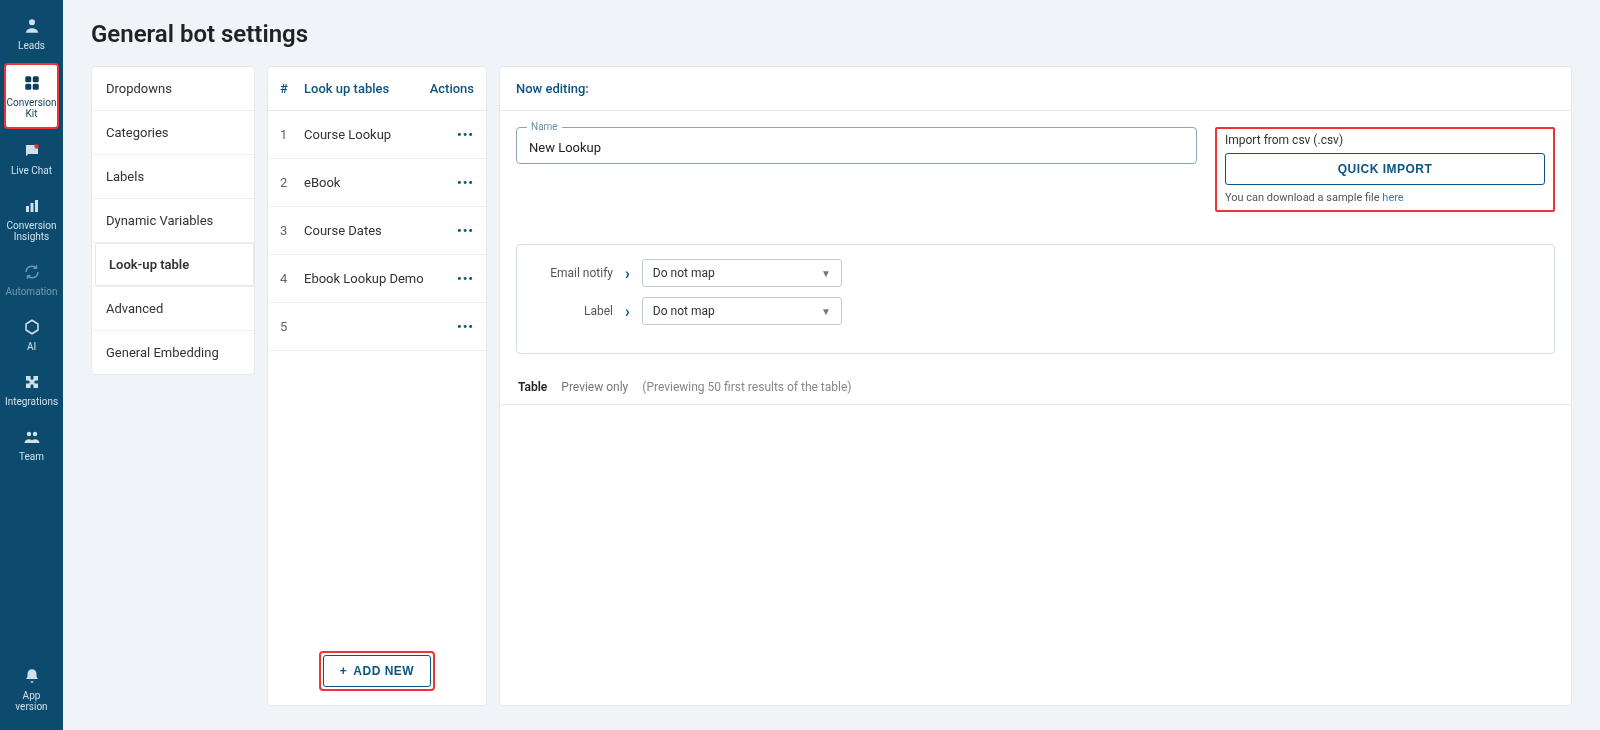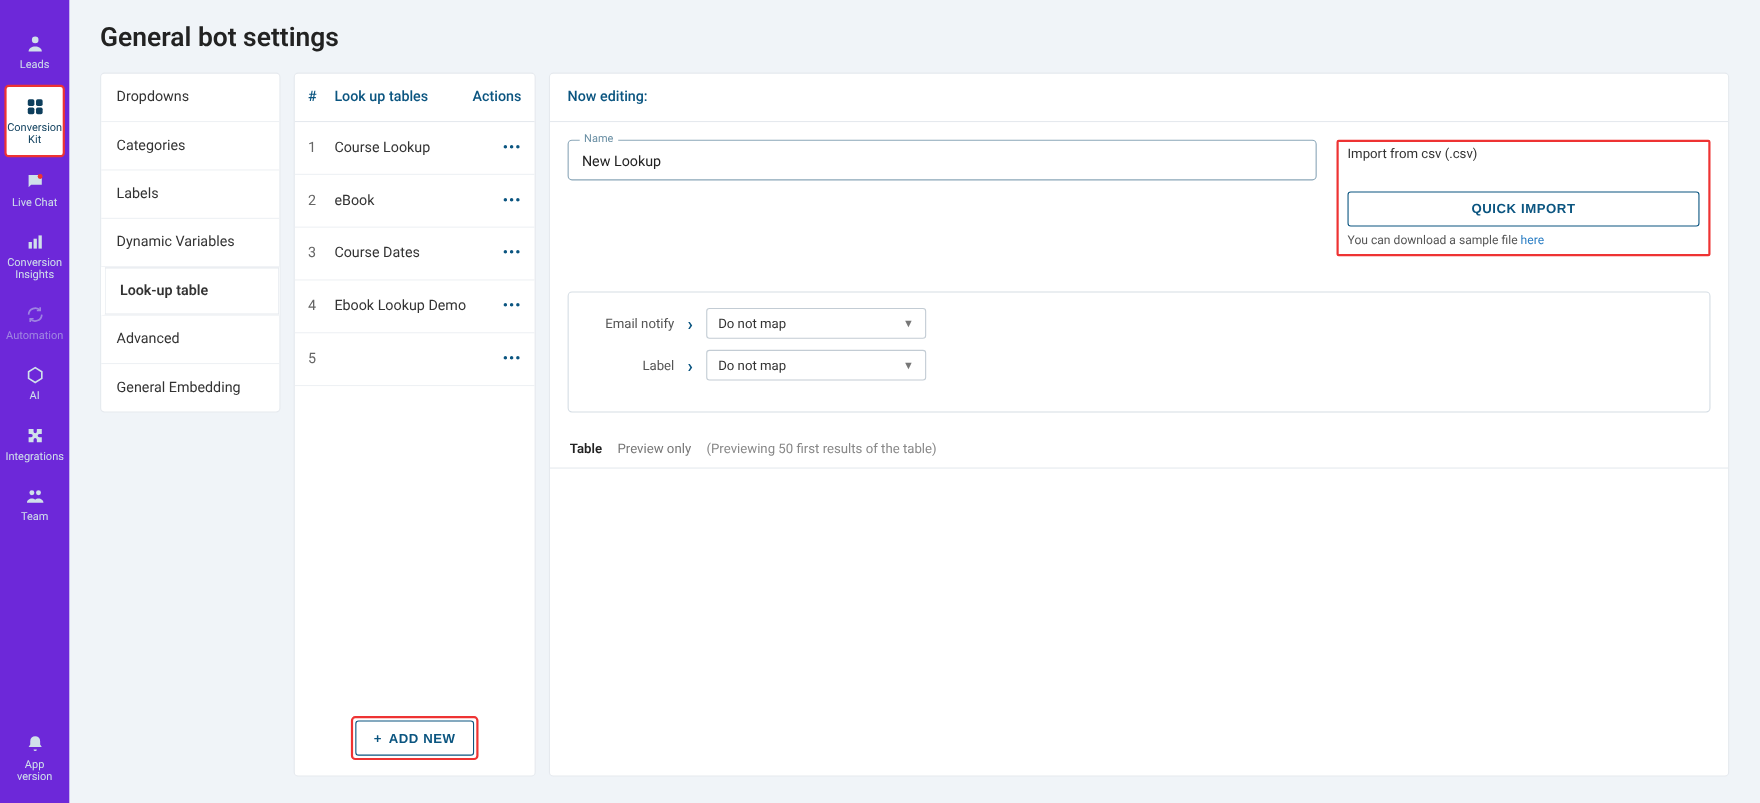--- a/index.html
+++ b/index.html
@@ -1,19 +1,19 @@
 <!DOCTYPE html>
 <html><head>
 <meta charset="utf-8">
 <style>
 * { box-sizing: border-box; margin: 0; padding: 0; }
 body { font-family: -apple-system, BlinkMacSystemFont, 'Segoe UI', Roboto, Arial, sans-serif; background: #f0f4f8; width: 1600px; height: 730px; overflow: hidden; display: flex; }
 
 
-.nav-sidebar { width: 63px; background: #6d28d9; display: flex; flex-direction: column; align-items: center; padding-top: 22px; height: 730px; position: relative; }
+.nav-sidebar { width: 63px; background: #0c4a6e; display: flex; flex-direction: column; align-items: center; padding-top: 8px; height: 730px; position: relative; }
 .nav-item { width: 55px; display: flex; flex-direction: column; align-items: center; justify-content: center; color: #d0e0ea; font-size: 10px; text-align: center; padding: 8px 2px; cursor: pointer; margin-bottom: 4px; border-radius: 4px; }
 .nav-item.active { background: #fff; color: #0d3e5c; border: 2px solid #e33; }
 .nav-item.dim { opacity: 0.5; }
 .nav-item .icon { font-size: 18px; margin-bottom: 4px; display: flex; align-items: center; justify-content: center; height: 20px; }
 .nav-bottom { margin-top: auto; margin-bottom: 10px; }
 
 
 .main { flex: 1; padding: 20px 28px 0 28px; display: flex; flex-direction: column; height: 624px; }
 .page-title { font-size: 24px; font-weight: 600; color: #222; margin-bottom: 18px; }
 
@@ -44,21 +44,21 @@
 .editor-head { padding: 14px 16px; border-bottom: 1px solid #e5e9ee; font-size: 13px; color: #0b5580; font-weight: 500; }
 .editor-body { padding: 16px; display: flex; gap: 18px; }
 .editor-left { flex: 1; }
 .editor-right { width: 340px; border: 2px solid #e33; padding: 4px 8px 6px 8px; border-radius: 2px; }
 
 .name-field { position: relative; border: 1px solid #8aa6b8; border-radius: 4px; padding: 12px 12px 8px 12px; }
 .name-field .lbl { position: absolute; top: -7px; left: 10px; background: #fff; padding: 0 4px; font-size: 10px; color: #6a8fa4; }
 .name-field .val { font-size: 13px; color: #222; }
 
 .import-title { font-size: 12px; color: #333; margin-bottom: 6px; }
-.quick-import { width: 100%; border: 1px solid #0b5580; background: #fff; color: #0b5580; padding: 8px; font-size: 12px; font-weight: 600; letter-spacing: 0.5px; cursor: pointer; border-radius: 3px; margin-bottom: 6px; margin-top: 21px; }
+.quick-import { width: 100%; border: 1px solid #0b5580; background: #fff; color: #0b5580; padding: 8px; font-size: 12px; font-weight: 600; letter-spacing: 0.5px; cursor: pointer; border-radius: 3px; margin-bottom: 6px; }
 .sample-text { font-size: 11px; color: #555; }
 .sample-text a { color: #2b7ec4; text-decoration: none; }
 
 .map-section { margin: 16px; border: 1px solid #d5dde4; border-radius: 4px; padding: 14px 16px 18px 16px; }
 .map-title { font-size: 14px; font-weight: 600; color: #222; margin-bottom: 12px; }
 .map-row { display: flex; align-items: center; gap: 12px; margin-bottom: 10px; }
 .map-label { width: 80px; text-align: right; font-size: 12px; color: #555; }
 .chev { color: #0b5580; font-weight: bold; }
 .map-select { width: 200px; border: 1px solid #c3ccd4; border-radius: 3px; padding: 6px 10px; font-size: 12px; color: #333; background: #fff; display: flex; justify-content: space-between; align-items: center; cursor: pointer; }
 .map-select .caret { color: #777; font-size: 10px; }

